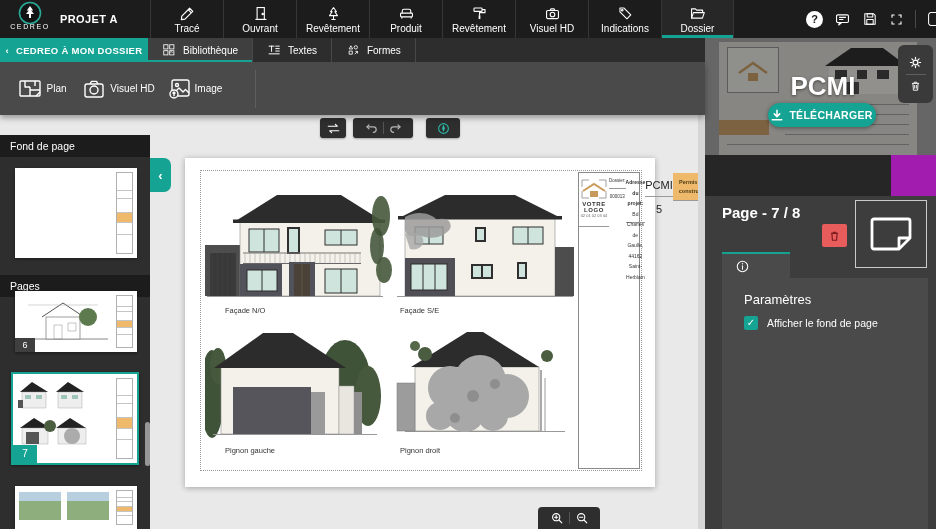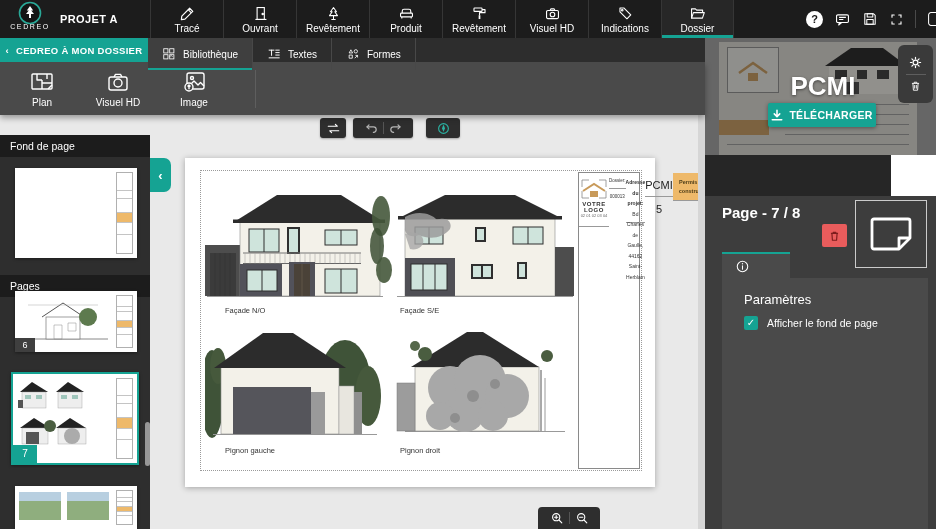--- a/index.html
+++ b/index.html
@@ -1,18 +1,18 @@
 <!DOCTYPE html>
 <html><head>
 <meta charset="utf-8">
 <style>
   * { margin:0; padding:0; box-sizing:border-box; }
   html,body { width:936px; height:529px; overflow:hidden; background:#1c1c1c;
               font-family:"Liberation Sans", sans-serif; }
-  .app { position:relative; width:936px; height:529px; overflow:hidden; background:#ffffff; }
+  .app { position:relative; width:936px; height:529px; overflow:hidden; background:#a21caf; }
 
   
   .topbar { position:absolute; left:0; top:0; width:936px; height:38px; background:#1c1c1c; z-index:40; }
   .brand { position:absolute; left:5px; top:1px; width:50px; text-align:center; }
   .brand-name { color:#fff; font-size:7px; letter-spacing:1.6px; margin-top:-2px; }
   .project-name { position:absolute; left:60px; top:0; height:38px; line-height:38px;
                   color:#fff; font-size:11px; font-weight:bold; letter-spacing:.4px; }
   .top-tabs { position:absolute; left:150px; top:0; height:38px; display:flex; }
   .top-tab { width:73px; height:38px; display:flex; flex-direction:column; align-items:center;
              justify-content:center; gap:1px; border-left:1px solid #363636; color:#fff; font-size:10px; cursor:pointer; }
@@ -24,29 +24,29 @@
                  font-size:11px; font-weight:bold; text-align:center; line-height:17px; cursor:pointer; }
   .ta-divider { width:1px; height:18px; background:#4a4a4a; }
   .partial-ic { width:9px; overflow:hidden; }
 
   
   .row2 { position:absolute; left:0; top:38px; width:705px; height:24px; background:#2d2d2d; z-index:35; }
   .back-button { position:absolute; left:0; top:0; width:148px; height:24px; background:#15a393;
                  color:#fff; font-size:9.5px; font-weight:bold; display:flex; align-items:center;
                  justify-content:center; gap:7px; letter-spacing:.3px; cursor:pointer; }
   .lib-tabs { position:absolute; left:148px; top:0; height:24px; display:flex; }
-  .lib-tab { height:32px; padding:0 14px; display:flex; align-items:center; gap:7px; color:#fff;
+  .lib-tab { height:24px; padding:0 14px; display:flex; align-items:center; gap:7px; color:#fff;
              font-size:10px; border-right:1px solid #484848; cursor:pointer; }
   .lib-tab.active { background:#3f3f3f; box-shadow:inset 0 -2px 0 #15a393; }
   .lib-tab svg { width:14px; height:14px; }
 
   
   .row3 { position:absolute; left:0; top:62px; width:705px; height:53px; background:#4a4a4a;
           box-shadow:0 3px 6px rgba(0,0,0,.35); z-index:30; }
-  .insert-btn { position:absolute; top:0; width:74px; height:53px; display:flex; flex-direction:column;
+  .insert-btn { position:absolute; top:0; width:74px; height:53px; display:flex; 
                 align-items:center; justify-content:center; gap:3px; color:#fff; font-size:10px; cursor:pointer; }
   .insert-btn svg { width:26px; height:24px; }
   .row3-divider { position:absolute; left:255px; top:8px; width:1px; height:38px; background:#5e5e5e; }
 
   
   .canvas { position:absolute; left:0; top:115px; width:705px; height:414px; background:#e9e9e9; }
   .float-pill { position:absolute; background:#2e2e2e; border-radius:3px; display:flex; align-items:center;
                 justify-content:center; color:#ccc; cursor:pointer; box-shadow:0 1px 2px rgba(0,0,0,.3); }
   .pill-div { width:1px; height:12px; background:#555; margin:0 4px; }
 
@@ -104,21 +104,21 @@
   .preview { position:absolute; left:0; top:0; width:231px; height:117px; background:#a0a0a0; overflow:hidden; }
   .preview-doc { position:absolute; left:14px; top:4px; width:198px; height:113px; background:#dcdad3; }
   .pd-logo { position:absolute; left:8px; top:5px; width:52px; height:46px; border:1px solid #8d8d8d; background:#ecebe6; }
   .pd-orange { position:absolute; left:0px; top:78px; width:50px; height:15px; background:#c9995c; }
   .pd-line { position:absolute; background:#9a9a9a; height:1px; }
   .preview-overlay { position:absolute; left:0; top:0; width:231px; height:117px; background:rgba(32,32,32,.45); }
   .preview-title { position:absolute; left:66px; top:33px; width:104px; text-align:center; color:#fff;
                    font-size:26px; font-weight:bold; text-shadow:0 1px 3px rgba(0,0,0,.5); }
   .download-btn { position:absolute; left:63px; top:65px; width:108px; height:24px; background:#15a393;
                   color:#fff; font-size:10.5px; font-weight:bold; display:flex; align-items:center;
-                  justify-content:center; gap:6px; border-radius:2px; cursor:pointer;
+                  justify-content:center; gap:6px; border-radius:12px; cursor:pointer;
                   box-shadow:0 1px 4px rgba(0,0,0,.4); letter-spacing:.3px; }
   .preview-tools { position:absolute; left:193px; top:7px; width:35px; height:58px; background:#3a3a3a;
                    border-radius:6px; display:flex; flex-direction:column; align-items:center;
                    justify-content:center; gap:4px; }
   .pt-div { width:20px; height:1px; background:#5e5e5e; }
 
   .tabstrip { position:absolute; left:0; top:117px; width:231px; height:41px; background:#262626; }
   .page-tab { position:absolute; left:10px; top:12px; width:110px; height:29px; background:#3d3d3d;
               border-top:2px solid #15a393; display:flex; align-items:center; gap:8px; padding-left:11px;
               color:#fff; font-size:11px; font-weight:bold; cursor:pointer; }

